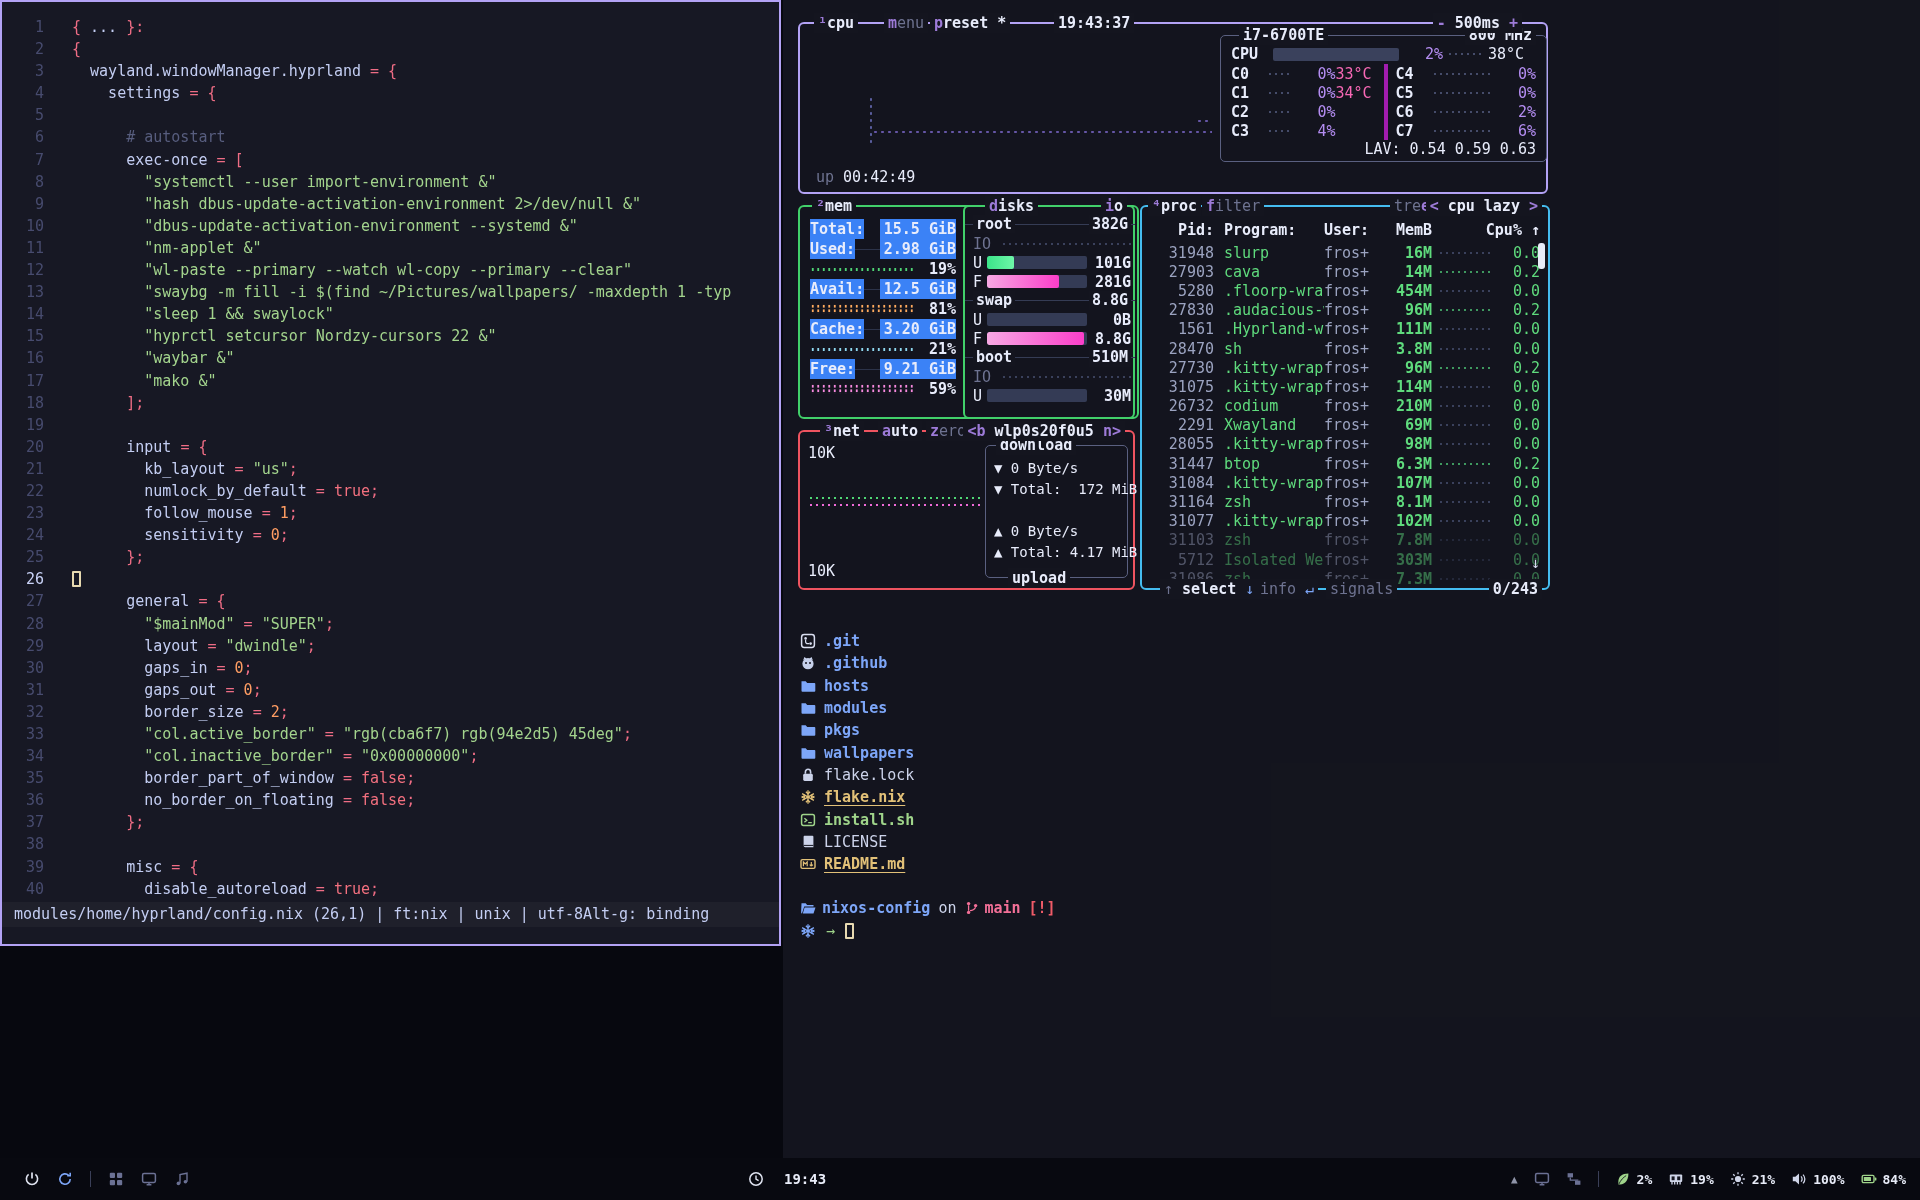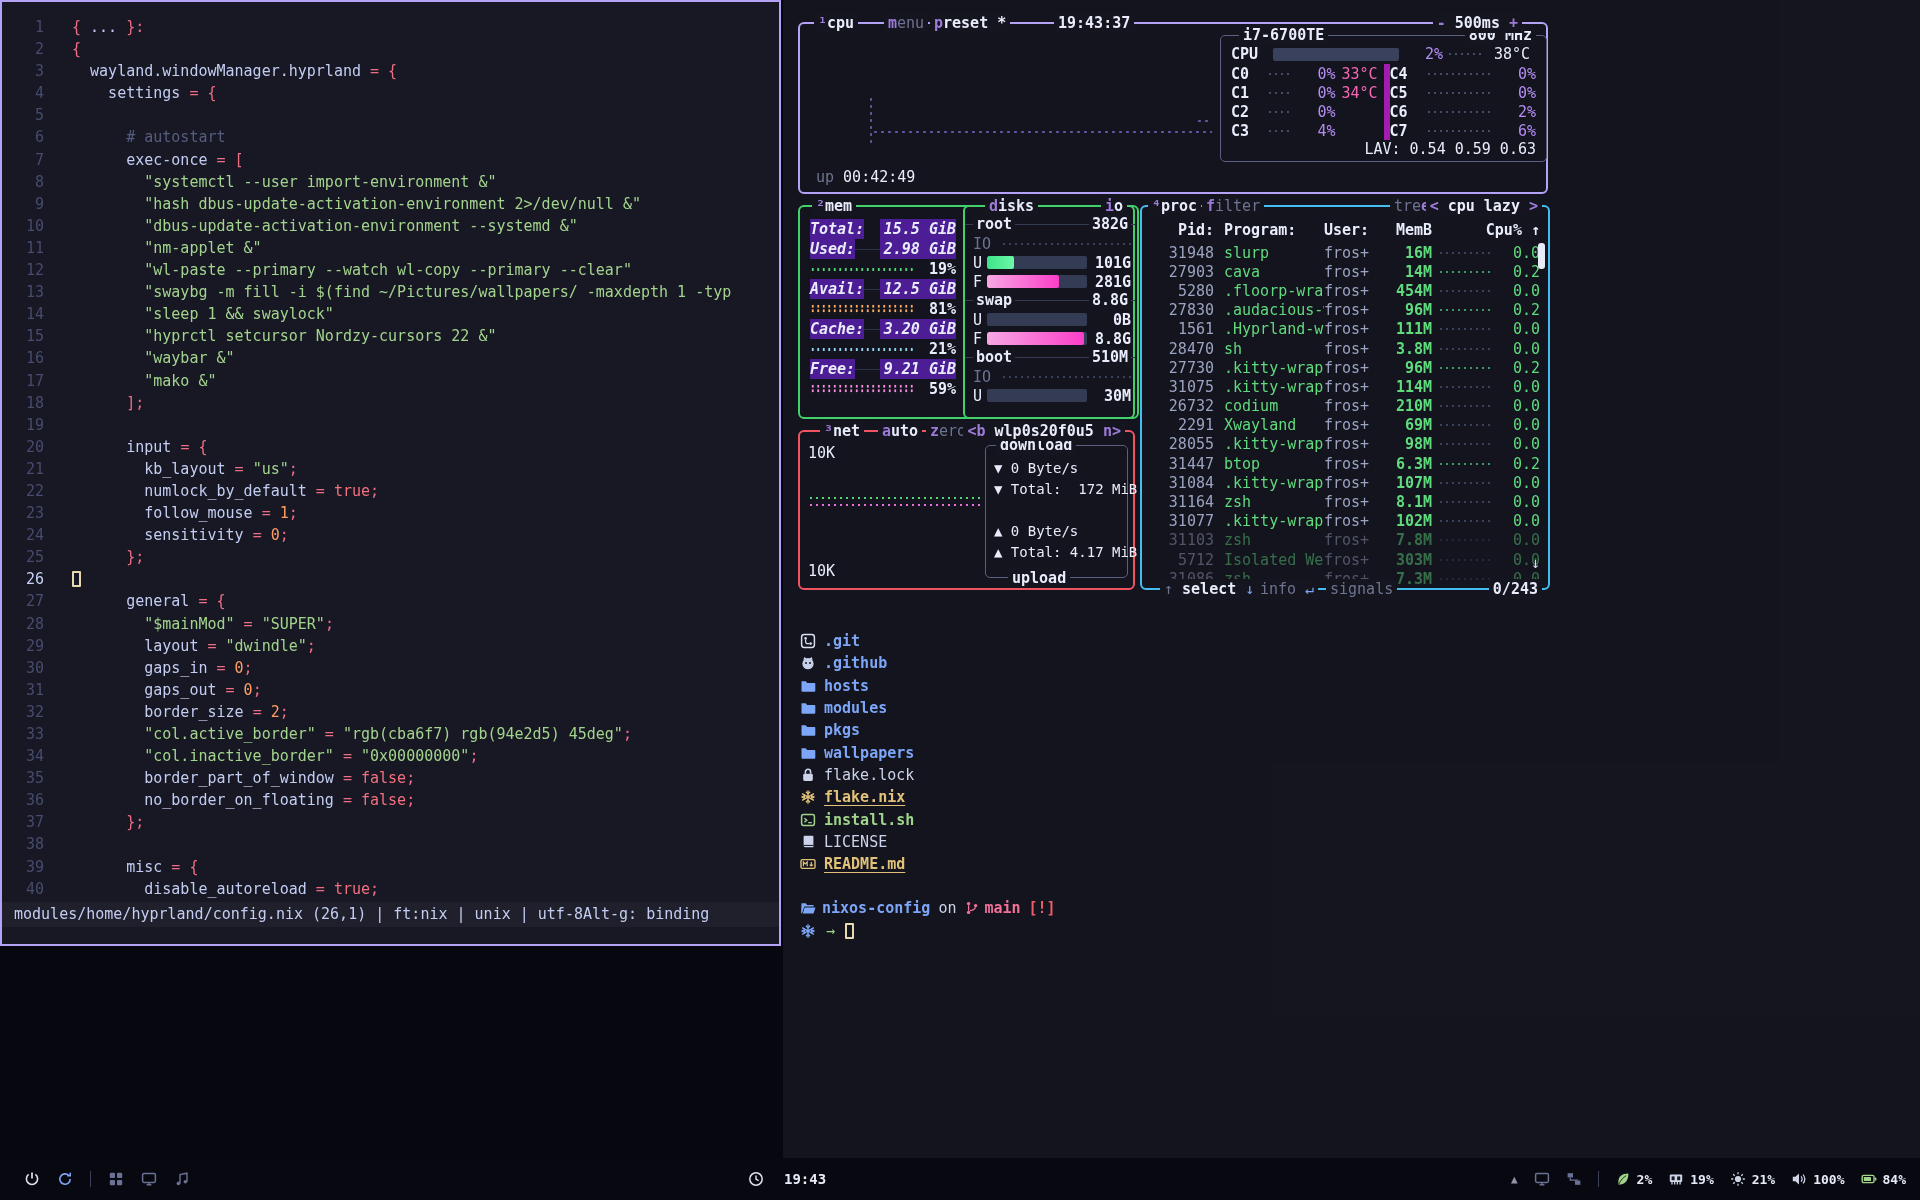--- a/index.html
+++ b/index.html
@@ -45,34 +45,34 @@
     background-image:radial-gradient(circle,#5a5d9e 1.1px,transparent 1.2px); background-size:4px 7px; }
   #cpu-uptime { position:absolute; left:16px; bottom:6px; }
   #cpu-uptime .u { color:#6e7391; } #cpu-uptime .v { color:#e8ecfb; }
   
   #core-rows { position:absolute; inset:8px 10px 4px 10px; font-size:15px; }
   .core-cpu-row { display:flex; align-items:center; height:20px; }
   .core-cpu-row .lab { width:42px; font-weight:bold; color:#e8ecfb; }
   .core-cpu-row .bar { width:126px; height:13px; background:#3a415c; border-radius:2px; margin-right:8px; }
   .core-cols { display:flex; }
   .core-col { width:50%; }
-  .core-col.right { border-left:6px solid #a21caf; padding-left:0; }
+  .core-col.right { border-left:4px solid #a21caf; padding-left:8px; }
   .core-row { display:flex; align-items:center; height:19px; }
   .core-row .nm { width:32px; font-weight:bold; color:#e8ecfb; }
   .cmeter { flex:1; height:4px; margin:0 4px;
     background-image:radial-gradient(circle,#454c6a 1px,transparent 1.1px); background-size:6px 4px; }
   .pct { color:#b48df2; } .pctw { width:40px; text-align:right; color:#b48df2; }
-  .temp { width:48px; text-align:center; color:#f768b5; }
+  .temp { width:48px; text-align:left; color:#f768b5; }
   .tempw { color:#e8ecfb; }
   #core-lav { text-align:right; height:20px; color:#e8ecfb; }
   
   #mem-rows { position:absolute; left:10px; top:12px; width:146px; }
   .mem-kv { display:flex; height:20px; line-height:20px; position:relative; }
   .mem-kv.lined::before { content:""; position:absolute; left:0; right:0; top:10px; border-top:1px solid #2c3349; }
-  .mem-kv span { position:relative; background:#4c1d95;font-style:italic; }
+  .mem-kv span { position:relative; background:#3b82f6; }
   .mem-kv .lbl { color:#e8ecfb; font-weight:bold; }
   .mem-kv .val { margin-left:auto; color:#e8ecfb; font-weight:bold; padding-left:4px; }
   .mem-meter { display:flex; align-items:center; height:20px; }
   .mdots { width:104px; height:5px;
     background-image:radial-gradient(circle,var(--mc) 1.2px,transparent 1.3px); background-size:5.5px 5px; }
   .mdots.tall { height:10px; background-size:5.5px 4.5px; }
   .mem-meter .pc { margin-left:auto; color:#e8ecfb; font-weight:bold; }
   
   #disk-rows { position:absolute; inset:8px 6px 4px 8px; }
   .disk-hd { position:relative; height:19px; line-height:19px; }

